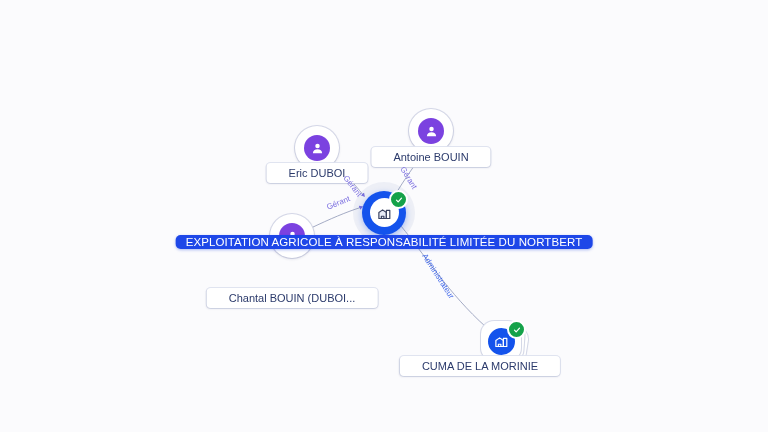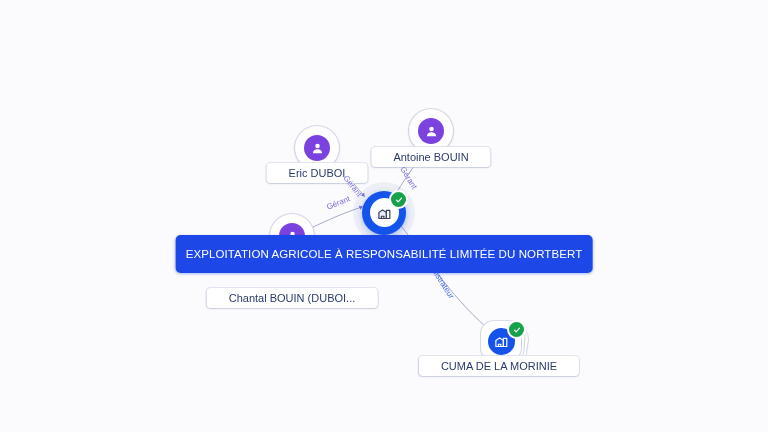--- a/index.html
+++ b/index.html
@@ -149,21 +149,21 @@
     border-radius: 4px;
     padding: 3px 22px;
     box-shadow: 0 1px 2px rgba(30,40,90,0.13), 0 0 0 1px rgba(222,226,240,0.9);
     transform: translateX(-50%);
   }
   .label.selected {
     background: #1e47e8;
     color: #ffffff;
     font-size: 11.5px;
     letter-spacing: 0.1px;
-    padding: 12px 10px;
+    padding: 0 10px;
     border-radius: 5px;
     box-shadow: 0 1px 3px rgba(20,60,220,0.35);
     z-index: 20;
   }
 
   .edge-label {
     position: absolute;
     font-size: 8px;
     line-height: 9px;
     white-space: nowrap;
@@ -260,21 +260,21 @@
         <path d="M15 20V7h5.5v13z"></path>
         <path d="M7 20v-3.6h4V20"></path>
       </svg>
     </div>
     <div class="badge" style="left:28px; top:1px;">
       <svg width="8" height="8" viewBox="0 0 24 24" fill="none" stroke="#ffffff" stroke-width="3.6" stroke-linecap="round" stroke-linejoin="round">
         <path d="M4.5 12.6l5 5 10-11"></path>
       </svg>
     </div>
   </div>
-  <div class="label" style="left:499px; top:356px;">CUMA DE LA MORINIE</div>
+  <div class="label" style="left:480px; top:356px;">CUMA DE LA MORINIE</div>
 
   <div class="edge-label gerant" style="left:345px; top:172px; transform:rotate(52deg);">Gérant</div>
 
   <div class="edge-label gerant" style="left:327px; top:203px; transform:rotate(-22deg);">Gérant</div>
 
   <div class="edge-label gerant" style="left:402px; top:163px; transform:rotate(58deg);">Gérant</div>
 
   <div class="edge-label admin" style="left:424px; top:250px; transform:rotate(57deg);">Administrateur</div>
 
 </div>

